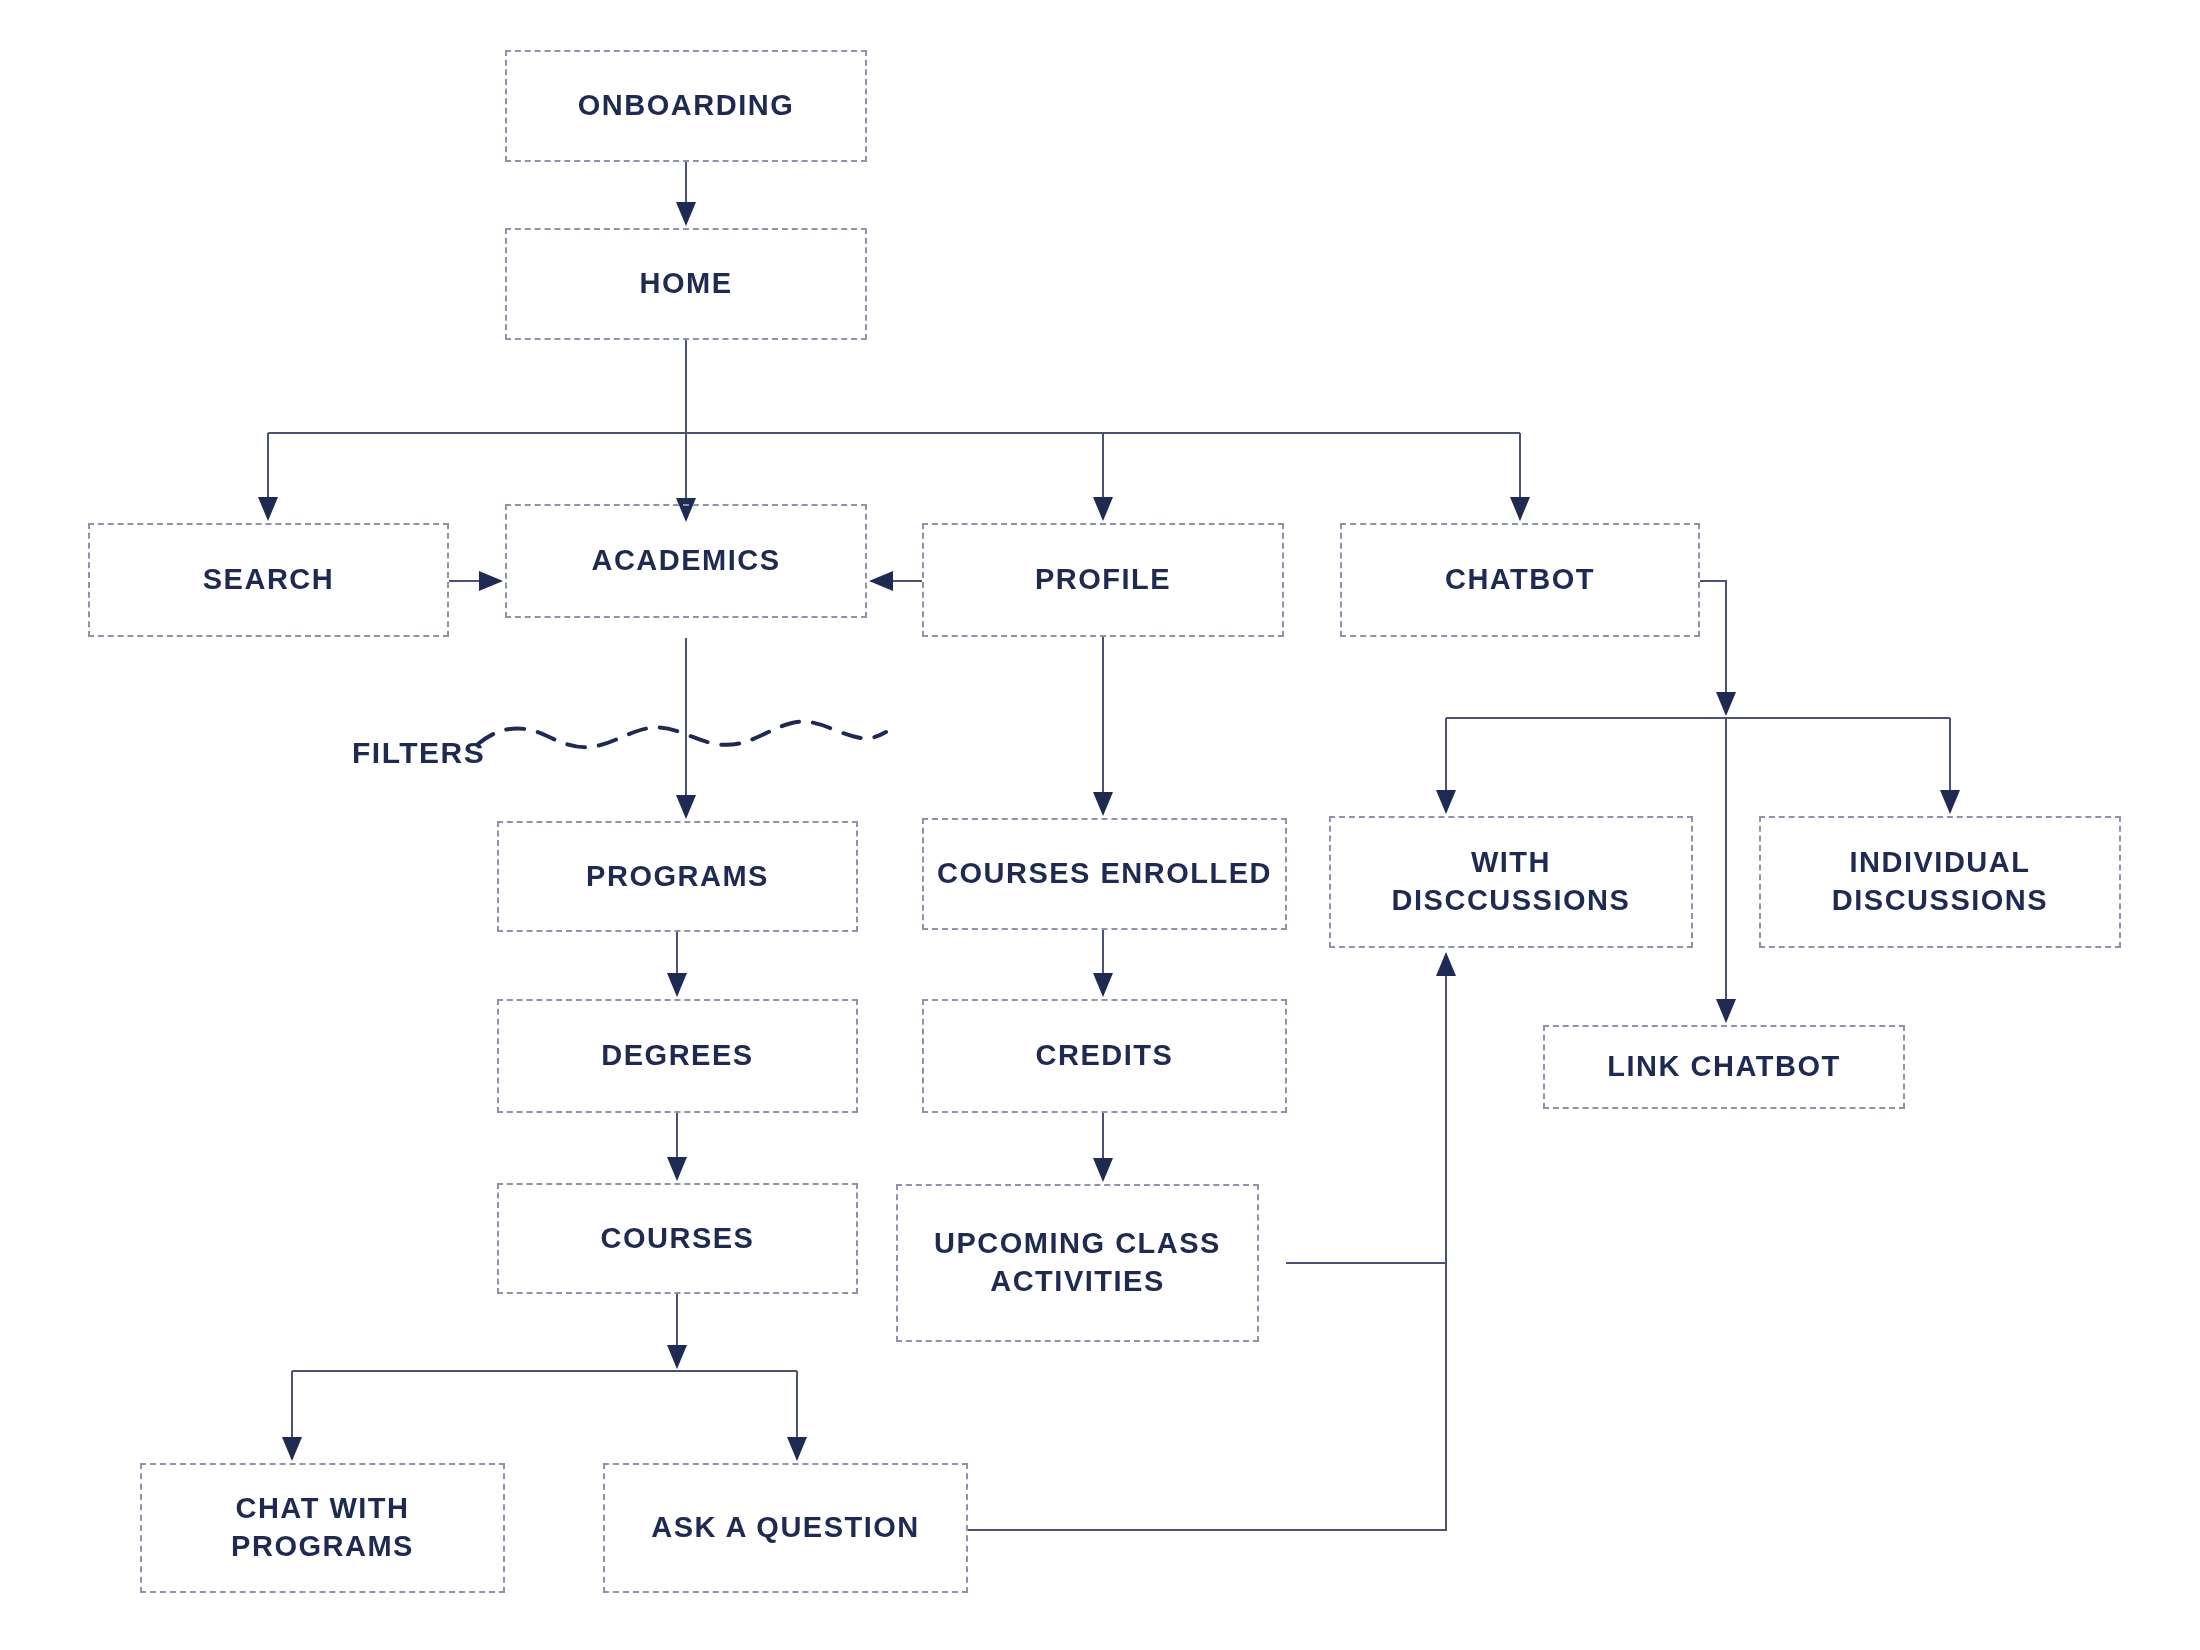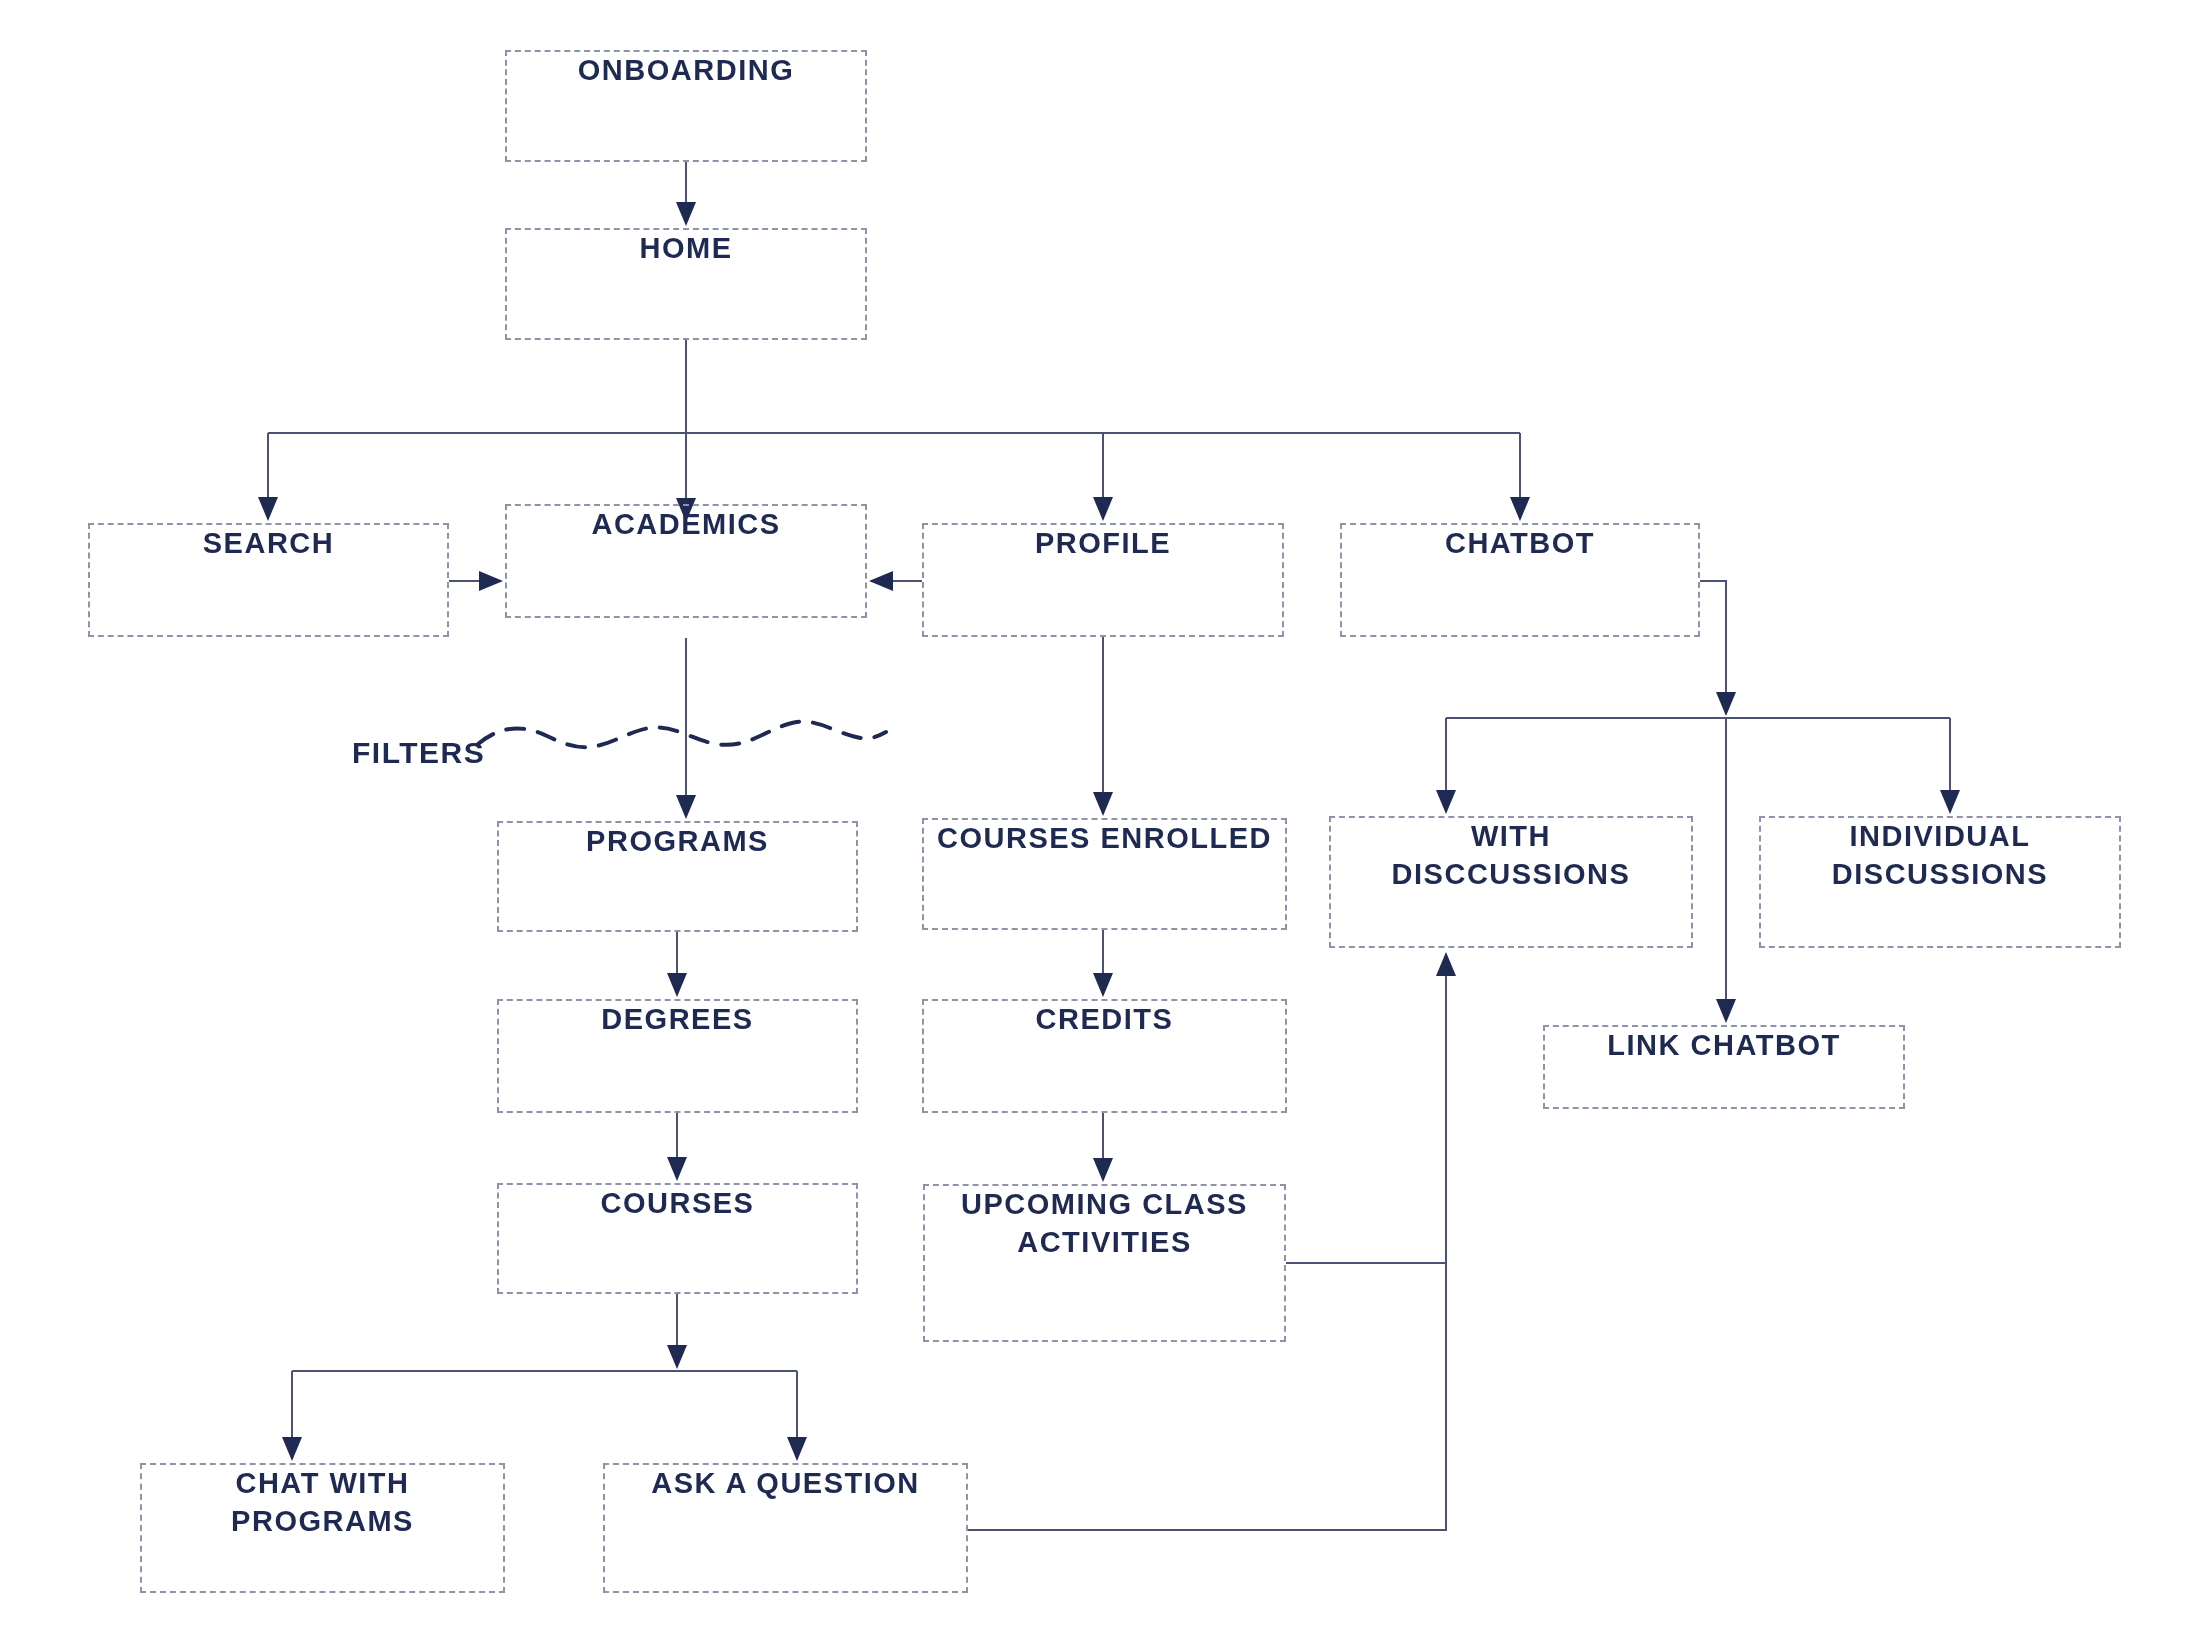--- a/index.html
+++ b/index.html
@@ -7,21 +7,21 @@
     position:relative;
     width:2200px;height:1650px;
     background:#ffffff;
     font-family:"Liberation Sans", sans-serif;
     overflow:hidden;
   }
   #edges{position:absolute;left:0;top:0;width:2200px;height:1650px;}
   .node{
     position:absolute;
     border:2px dashed #8f93a9;
-    display:flex;align-items:flex-start;justify-content:center;
+    display:flex;align-items:center;justify-content:center;
     text-align:center;
     box-sizing:border-box;
     background:transparent;
   }
   .node span{
     color:#1f2a52;
     font-weight:700;
     font-size:29px;
     letter-spacing:1.5px;
     line-height:1.3;
@@ -39,21 +39,21 @@
   #n-home{left:505px;top:228px;width:362px;height:112px;}
   #n-search{left:88px;top:523px;width:361px;height:114px;}
   #n-academics{left:505px;top:504px;width:362px;height:114px;}
   #n-profile{left:922px;top:523px;width:362px;height:114px;}
   #n-chatbot{left:1340px;top:523px;width:360px;height:114px;}
   #n-programs{left:497px;top:821px;width:361px;height:111px;}
   #n-courses-enrolled{left:922px;top:818px;width:365px;height:112px;}
   #n-degrees{left:497px;top:999px;width:361px;height:114px;}
   #n-credits{left:922px;top:999px;width:365px;height:114px;}
   #n-courses{left:497px;top:1183px;width:361px;height:111px;}
-  #n-upcoming{left:923px;top:1184px;width:363px;height:158px;}
+  #n-upcoming{left:896px;top:1184px;width:363px;height:158px;}
   #n-group{left:1329px;top:816px;width:364px;height:132px;}
   #n-individual{left:1759px;top:816px;width:362px;height:132px;}
   #n-link-chatbot{left:1543px;top:1025px;width:362px;height:84px;}
   #n-chat-professor{left:140px;top:1463px;width:365px;height:130px;}
   #n-ask-question{left:603px;top:1463px;width:365px;height:130px;}
   #filters-label{left:352px;top:716px;margin-top:20px;}
 </style>
 </head>
 <body>
 

